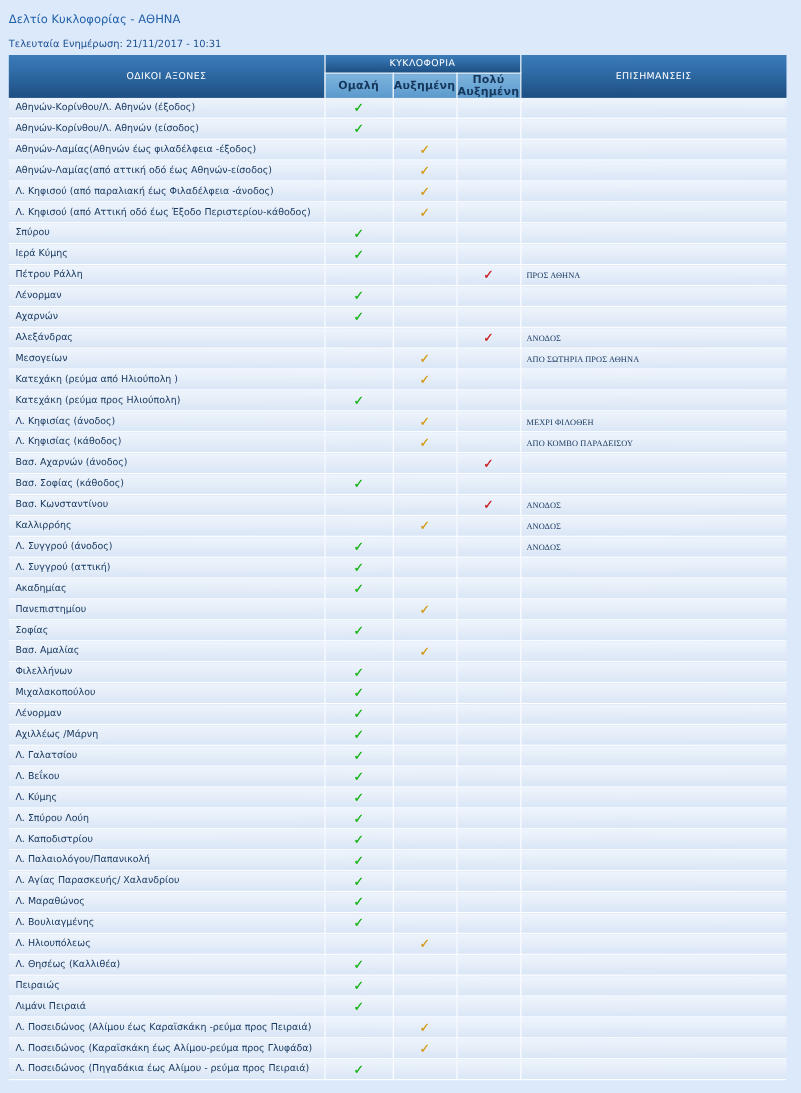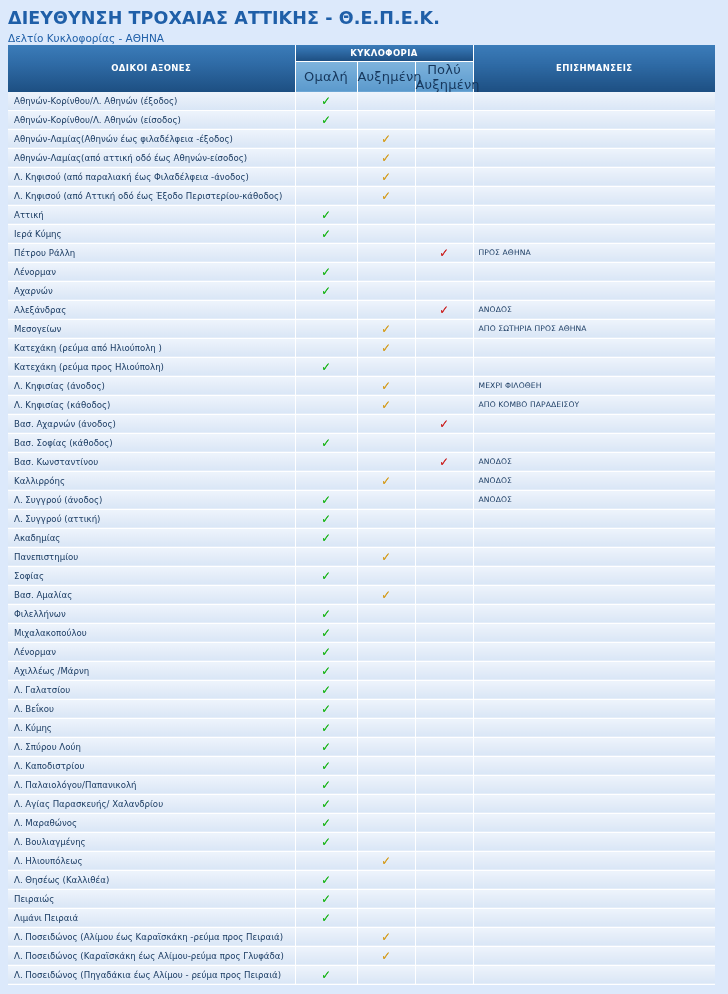--- a/index.html
+++ b/index.html
@@ -64,39 +64,39 @@
   col.c-axis    { width: 287px; }
   col.c-omali   { width: 62px;  }
   col.c-auks    { width: 58px;  }
   col.c-poly    { width: 58px;  }
   col.c-notes   { width: 242px; }
 
   thead th {
     background: linear-gradient(to bottom, #3b7cb9 0%, #2f6ba6 40%, #1d4f82 100%);
     color: #ffffff;
     font-size: 8.5px;
-    font-weight: bold;
+    font-weight: normal;
     letter-spacing: 0.4px;
     text-align: center;
     border-right: 1px solid #ffffff;
     border-bottom: 1px solid #ffffff;
     padding: 0;
     height: 16px;
     vertical-align: middle;
   }
   thead th.last { border-right: none; }
   thead th.tall {
     height: 33px;
     border-bottom: none;
   }
   thead th.sub {
     background: linear-gradient(to bottom, #7fb4dd 0%, #6aa5d4 55%, #5b99cc 100%);
     color: #16375c;
-    font-weight: normal;
-    font-size: 13px;
+    font-weight: bold;
+    font-size: 10px;
     letter-spacing: 0.2px;
     height: 16px;
     border-bottom: none;
   }
 
   tbody td {
     font-size: 8.6px;
     color: #1b3c63;
     height: 18px;
     padding: 0 0 0 6px;
@@ -110,20 +110,21 @@
   tbody td.mark {
     padding: 0;
     text-align: center;
   }
   tbody td.notes {
     border-right: none;
     font-size: 7.6px;
     letter-spacing: 0.1px;
     color: #1b3c63;
     padding-left: 5px;
+    font-family: Liberation Serif, serif;
   }
 
   
   .check {
     display: inline-block;
     font-size: 12px;
     line-height: 1;
     font-weight: bold;
     font-style: italic;
     transform: scaleX(0.95);
@@ -132,22 +133,22 @@
   .check.green { color: #22bb22; text-shadow: 0 0 0.4px #17a017; }
   .check.amber { color: #d9a227; text-shadow: 0 0 0.4px #c08f14; }
   .check.red   { color: #d12b2b; text-shadow: 0 0 0.4px #b81f1f; }
 </style>
 </head>
 <body>
 
 <div class="page">
 
   <div class="masthead">
-    <div class="main-title">ΔΙΕΥΘΥΝΣΗ ΤΡΟΧΑΙΑΣ ΑΤΤΙΚΗΣ - Θ.Ε.Π.Ε.Κ.</div>
     <div class="sub-title">Δελτίο Κυκλοφορίας - ΑΘΗΝΑ</div>
+    <div class="updated">Τελευταία Ενημέρωση: 21/11/2017 - 10:31</div>
   </div>
 
   <div class="table-wrap">
     <table class="bulletin">
       <colgroup>
         <col class="c-axis">
           <col class="c-omali">
           <col class="c-auks">
           <col class="c-poly">
           <col class="c-notes">
@@ -201,21 +202,21 @@
             <td class="notes"></td>
           </tr>
           <tr>
             <td class="axis">Λ. Κηφισού (από Αττική οδό έως Έξοδο Περιστερίου-κάθοδος)</td>
             <td class="mark"></td>
             <td class="mark"><span class="check amber">✓</span></td>
             <td class="mark"></td>
             <td class="notes"></td>
           </tr>
           <tr>
-            <td class="axis">Αττική</td>
+            <td class="axis">Σπύρου</td>
             <td class="mark"><span class="check green">✓</span></td>
             <td class="mark"></td>
             <td class="mark"></td>
             <td class="notes"></td>
           </tr>
           <tr>
             <td class="axis">Ιερά Κύμης</td>
             <td class="mark"><span class="check green">✓</span></td>
             <td class="mark"></td>
             <td class="mark"></td>

